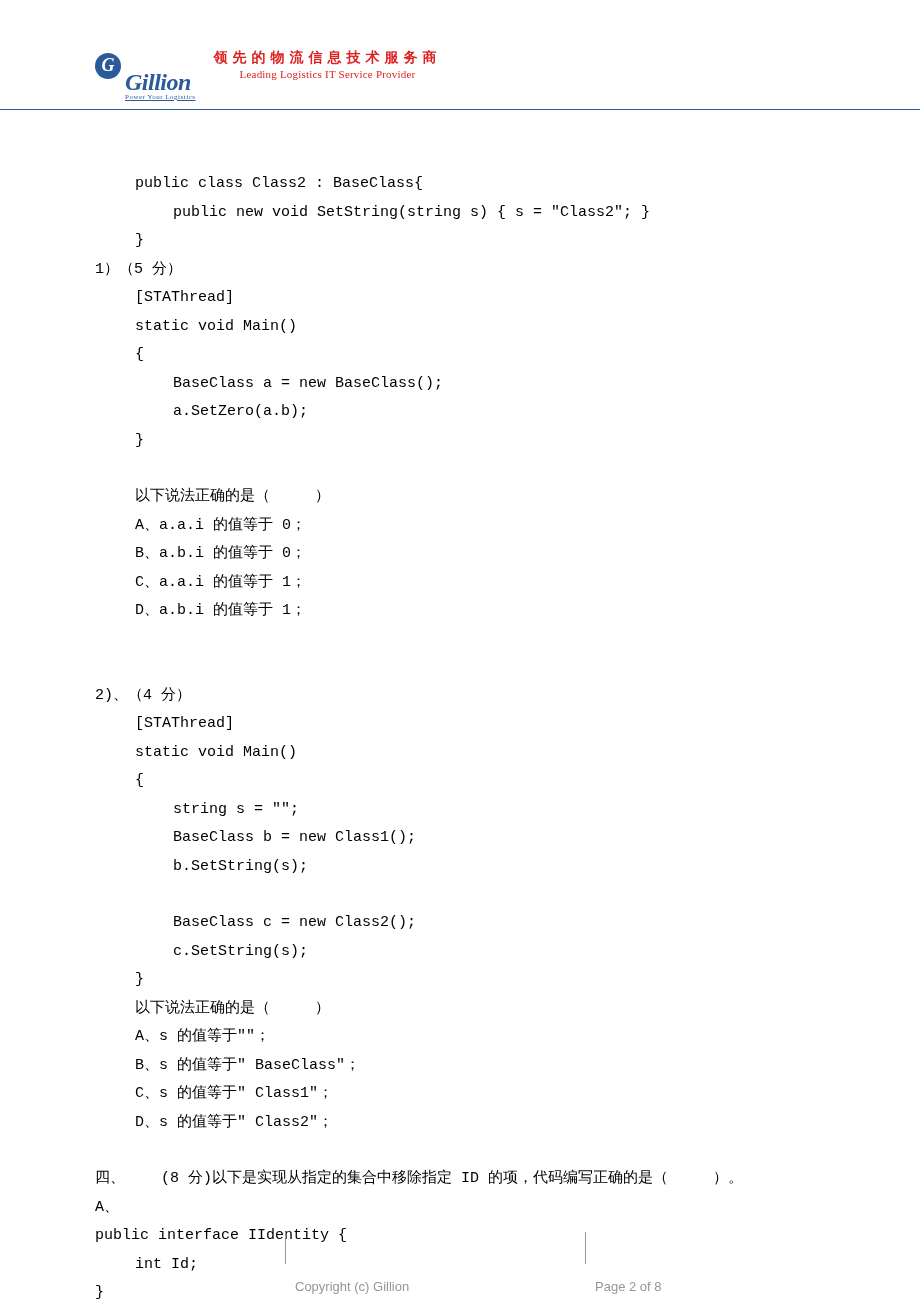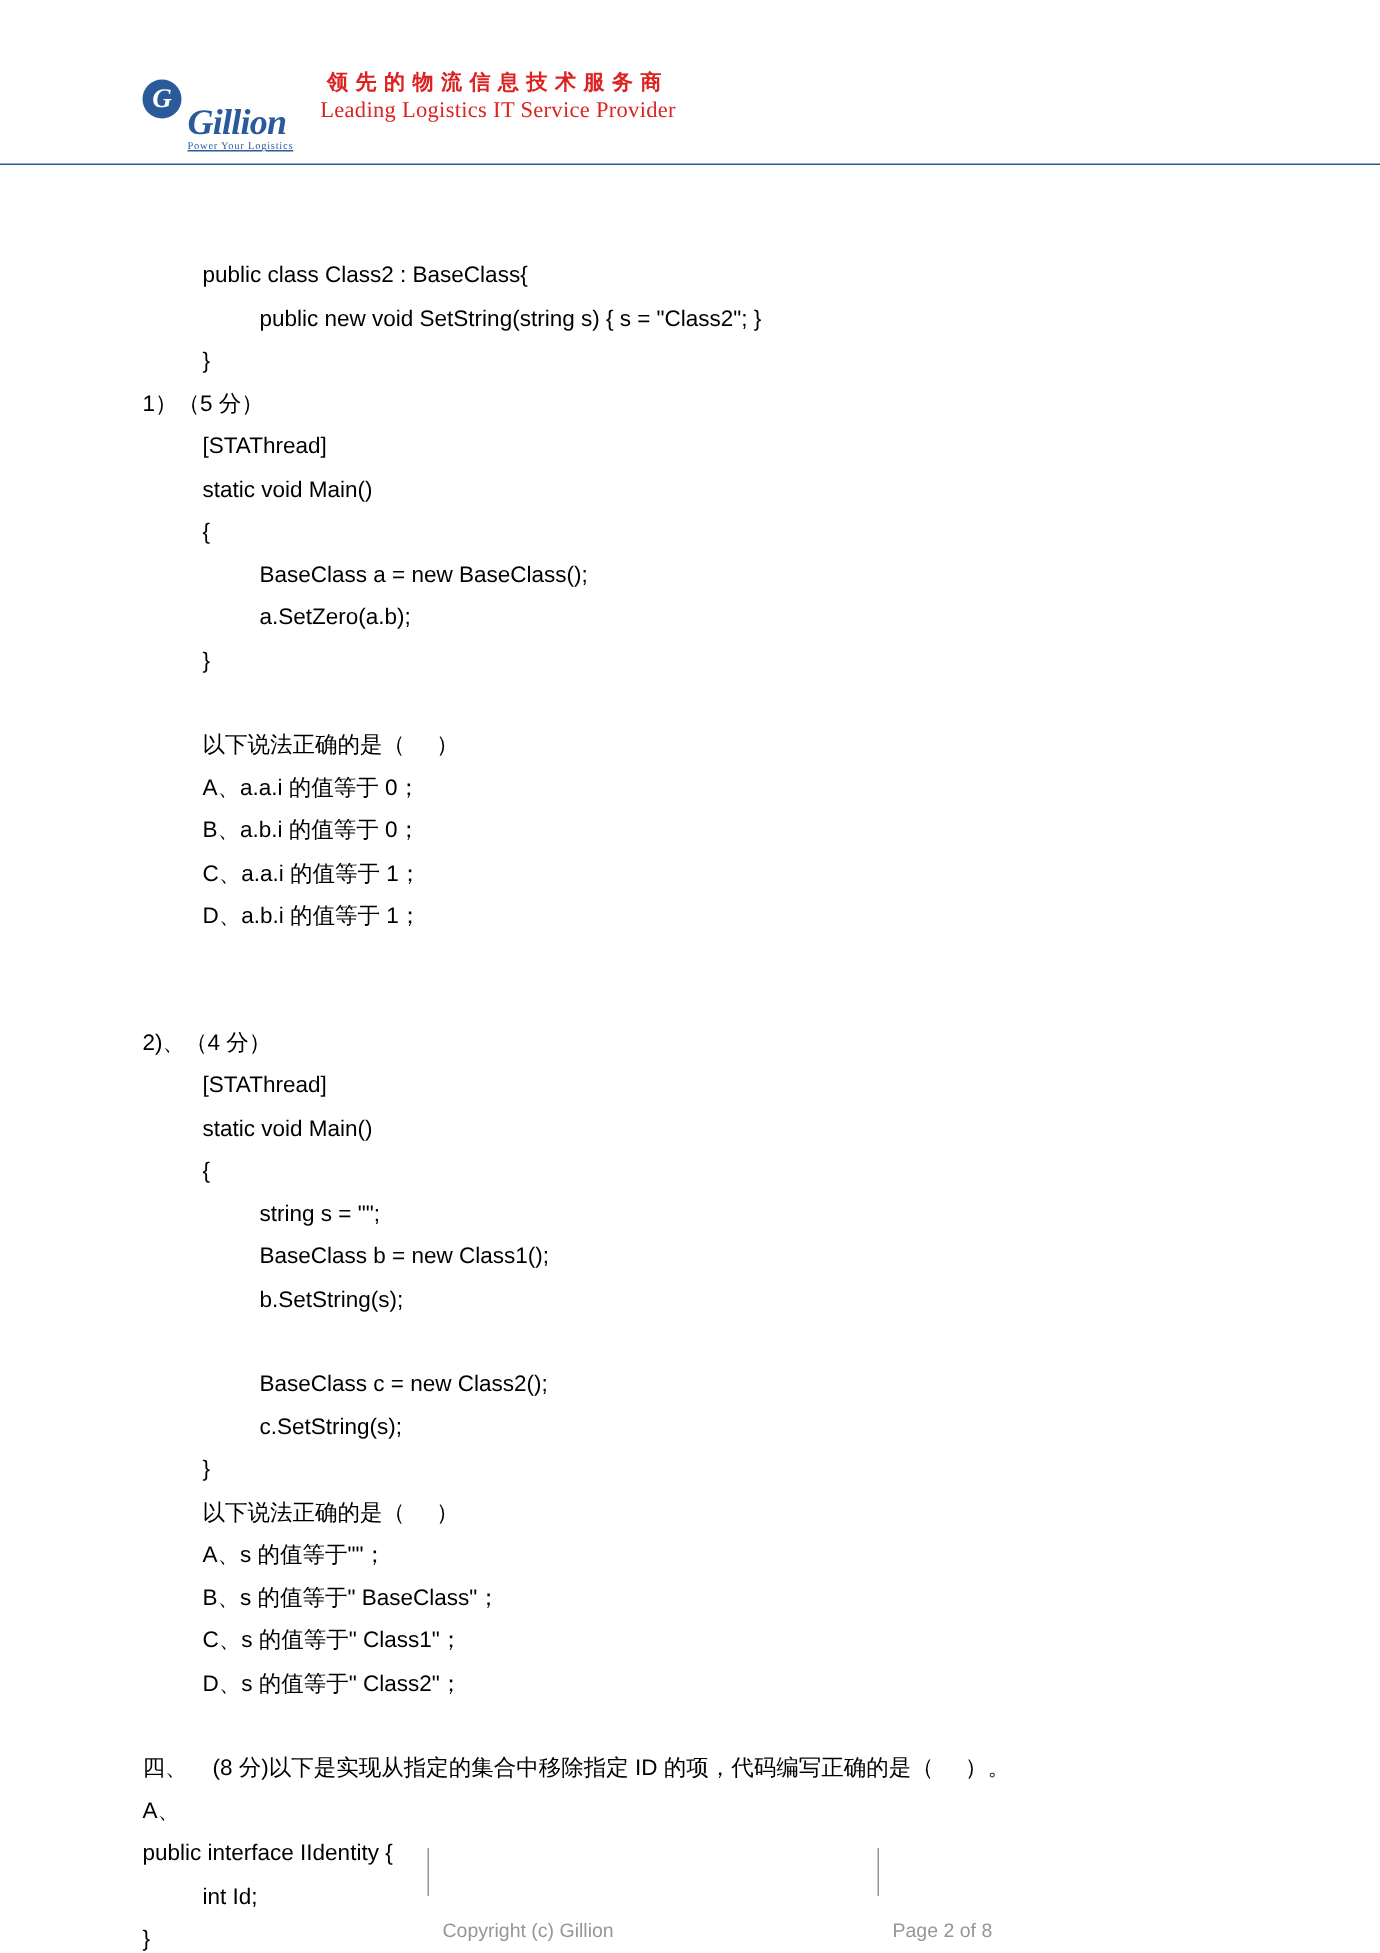--- a/index.html
+++ b/index.html
@@ -61,27 +61,27 @@
     }
     .tagline-cn {
       color: #d22;
       font-weight: bold;
       font-size: 14px;
       letter-spacing: 5px;
       font-family: "SimSun", serif;
     }
     .tagline-en {
       color: #d22;
-      font-size: 15px;
+      font-size: 11px;
       letter-spacing: 0.2px;
     }
     .content {
       padding: 60px 95px 20px 95px;
     }
-    .code-line { white-space: pre; font-family: Liberation Sans, sans-serif; }
+    .code-line { white-space: pre; font-family: Liberation Mono, monospace; }
     .indent1 { padding-left: 40px; }
     .indent2 { padding-left: 78px; }
     .indent0 { padding-left: 0; }
     .gap { height: 28px; }
     .footer {
       position: absolute;
       bottom: 25px;
       left: 0;
       right: 0;
       display: flex;

